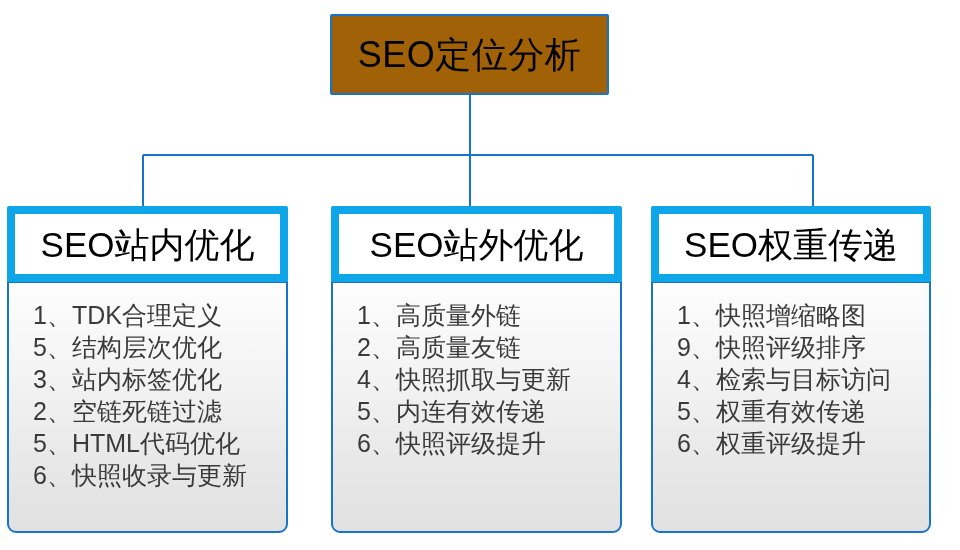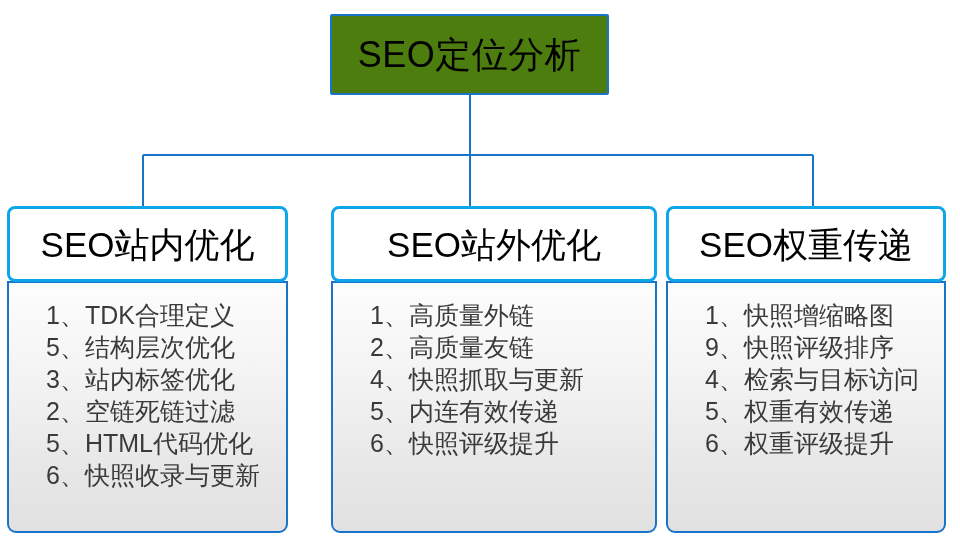--- a/index.html
+++ b/index.html
@@ -32,21 +32,21 @@
 
   
   .root-box {
     position: absolute;
     left: 330px;
     top: 14px;
     width: 279px;
     height: 81px;
     box-sizing: border-box;
     border: 2px solid #1874C8;
-    background: #4d7c0f;
+    background: #a16207;
     border-radius: 2px;
     display: flex;
     align-items: center;
     justify-content: center;
   }
   .root-title {
     font-size: 36px;
     line-height: 1;
     letter-spacing: 0.5px;
     color: #000000;
@@ -55,23 +55,23 @@
 
   
   .card {
     position: absolute;
     top: 206px;
     box-sizing: border-box;
   }
   .card-header {
     box-sizing: border-box;
     height: 76px;
-    border: 3px solid #0ea5e9;
+    border: 8px solid #0ea5e9;
     background: #ffffff;
-    border-radius: 8px;
+    border-radius: 2px;
     display: flex;
     align-items: center;
     justify-content: center;
     position: relative;
     z-index: 3;
     text-align: center;
   }
   .card-header-title {
     font-size: 35px;
     line-height: 1;
@@ -85,34 +85,34 @@
     border: 2px solid #1874C8;
     border-radius: 0 0 9px 9px;
     background: linear-gradient(to bottom, #fdfdfd 0%, #f3f3f3 38%, #e8e8e8 72%, #e1e1e1 100%);
     padding: 16px 0 0 0;
     position: relative;
     z-index: 2;
   }
   .card-list {
     list-style: none;
     margin: 0;
-    padding: 0 0 0 37px;
+    padding: 0 0 0 24px;
   }
   .card-list li {
     font-size: 25px;
     line-height: 32px;
     color: #3a3a3a;
     white-space: nowrap;
     letter-spacing: 0px;
   }
 
   
   .card-1 { left: 7px;   width: 281px; }
-  .card-2 { left: 331px; width: 326px; }
-  .card-3 { left: 666px; width: 280px; }
+  .card-2 { left: 331px; width: 291px; }
+  .card-3 { left: 651px; width: 280px; }
 </style>
 </head>
 <body>
 
 <div id="diagram">
 
   <svg class="connector-layer" width="960" height="550" viewBox="0 0 960 550" xmlns="http://www.w3.org/2000/svg">
 
     <line x1="470" y1="95" x2="470" y2="155" stroke="#1874C8" stroke-width="2" shape-rendering="crispEdges"></line>
 

